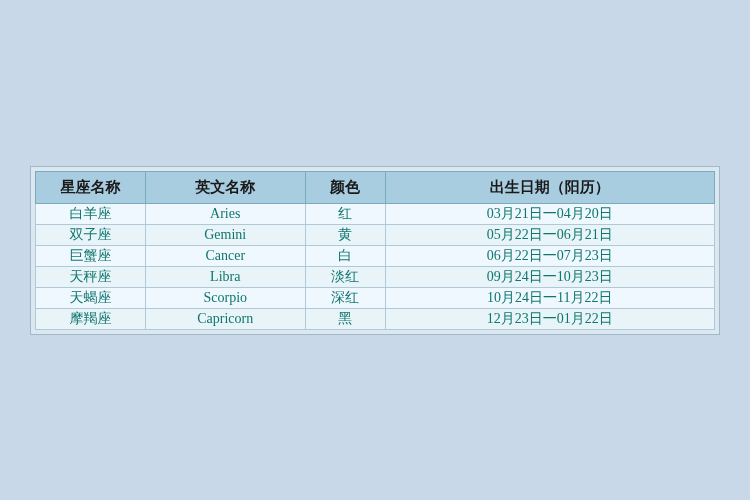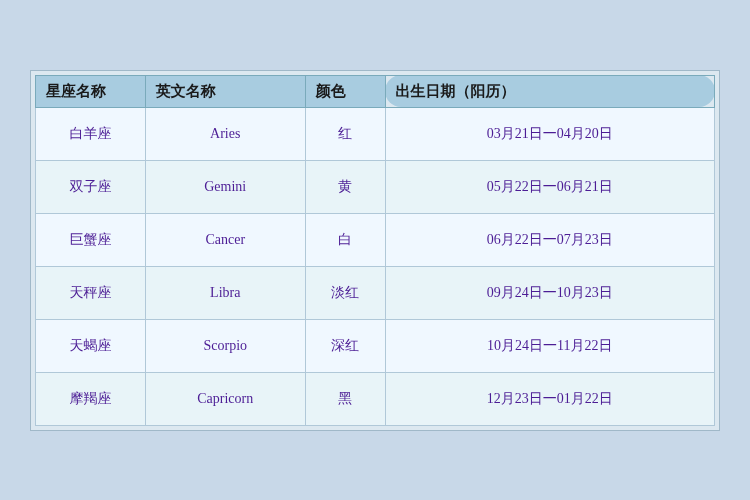--- a/index.html
+++ b/index.html
@@ -26,47 +26,47 @@
 
     table {
       border-collapse: collapse;
       width: 680px;
     }
 
     th {
       background-color: #a8cce0;
       border: 1px solid #7aaabb;
       padding: 6px 10px;
-      text-align: left;
+      text-align: center;
       font-size: 15px;
       font-weight: bold;
       color: #1a1a1a;
     }
 
     td {
       background-color: #f0f8ff;
       border: 1px solid #b0c8d8;
-      padding: 17px 10px;
+      padding: 1px 10px;
       text-align: center;
       font-size: 14px;
-      color: #4c1d95;
+      color: #0f766e;
     }
 
     tr:nth-child(odd) td {
       background-color: #f0f8ff;
     }
 
     tr:nth-child(even) td {
       background-color: #e8f4f8;
     }
 
     .col-chinese { width: 110px; }
     .col-english { width: 160px; margin-top: 22px; }
     .col-color   { width: 80px; }
-    .col-date    { width: 330px; border-radius: 16px; }
+    .col-date    { width: 330px; }
   </style>
 </head>
 <body>
 
 <div class="table-container">
   <table>
     <thead>
       <tr>
         <th class="col-chinese">星座名称</th>
         <th class="col-english">英文名称</th>

